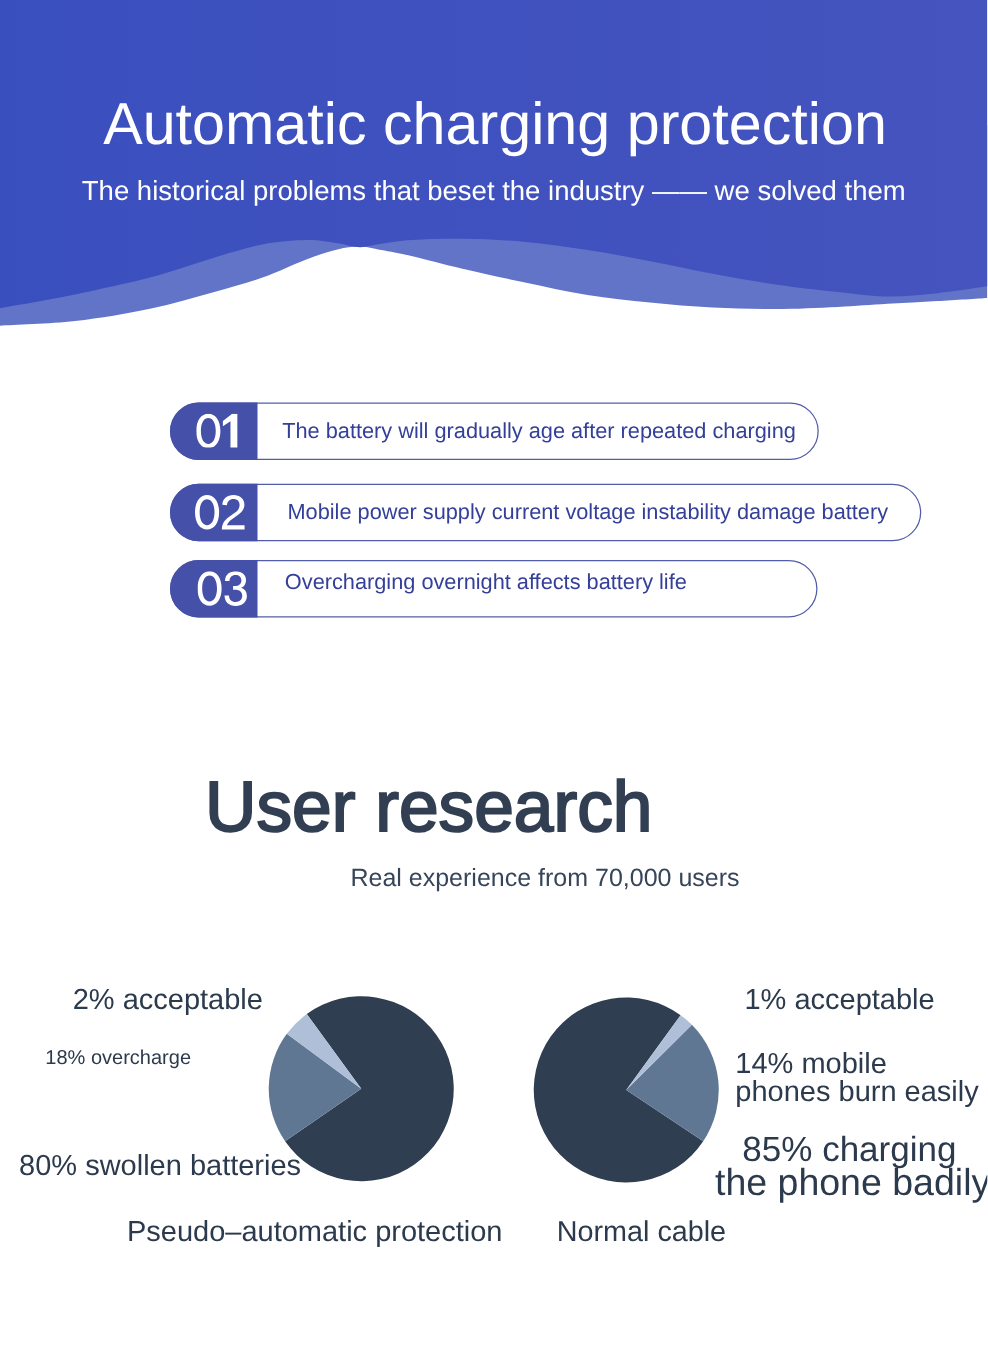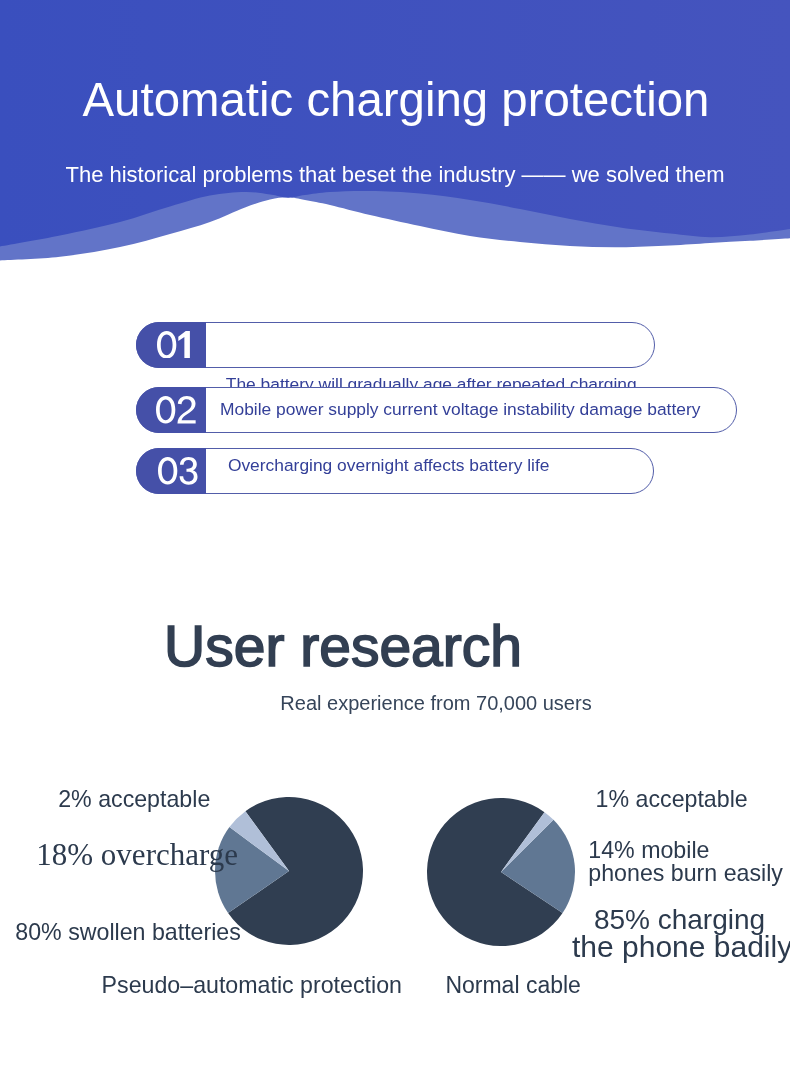--- a/index.html
+++ b/index.html
@@ -46,43 +46,43 @@
       <defs>
         <linearGradient id="heroGrad" x1="0" y1="0" x2="1" y2="0">
           <stop offset="0" stop-color="#3a4fbe"></stop>
           <stop offset="1" stop-color="#4554be"></stop>
         </linearGradient>
       </defs>
       <path id="lightWave" fill="#6274c8" d="M0.0,260.5 C10.0,259.9 40.0,259.1 60.0,256.8 C80.0,254.6 101.7,250.8 120.0,247.0 C138.3,243.2 155.0,238.2 170.0,234.0 C185.0,229.8 197.5,226.4 210.0,222.0 C222.5,217.6 235.0,211.2 245.0,207.5 C255.0,203.8 262.8,201.2 270.0,199.5 C277.2,197.8 282.2,197.1 288.0,197.2 C293.8,197.3 298.0,198.7 305.0,200.0 C312.0,201.3 319.2,202.5 330.0,205.0 C340.8,207.5 355.0,211.5 370.0,215.0 C385.0,218.5 403.3,222.5 420.0,226.0 C436.7,229.5 453.3,233.3 470.0,236.0 C486.7,238.7 503.3,240.3 520.0,242.0 C536.7,243.7 553.3,245.1 570.0,246.0 C586.7,246.9 603.3,247.3 620.0,247.2 C636.7,247.1 655.0,246.2 670.0,245.5 C685.0,244.8 696.7,243.8 710.0,243.0 C723.3,242.2 736.7,241.6 750.0,240.8 C763.3,240.0 783.3,238.7 790.0,238.3 L790,100 L0,100 Z"></path>
       <path id="darkWave" fill="url(#heroGrad)" d="M0.0,246.5 C10.0,244.7 40.0,239.6 60.0,235.5 C80.0,231.4 101.7,226.8 120.0,222.0 C138.3,217.2 155.0,210.9 170.0,206.5 C185.0,202.1 197.5,197.9 210.0,195.5 C222.5,193.1 235.0,192.2 245.0,192.0 C255.0,191.8 262.8,193.6 270.0,194.5 C277.2,195.4 282.2,197.6 288.0,197.7 C293.8,197.8 298.0,195.9 305.0,195.0 C312.0,194.1 319.2,192.7 330.0,192.0 C340.8,191.3 355.0,190.8 370.0,191.0 C385.0,191.2 403.3,192.0 420.0,193.5 C436.7,195.0 453.3,197.4 470.0,200.0 C486.7,202.6 503.3,205.8 520.0,209.0 C536.7,212.2 553.3,215.9 570.0,219.0 C586.7,222.1 603.3,225.1 620.0,227.5 C636.7,229.9 655.0,231.9 670.0,233.5 C685.0,235.1 696.7,237.0 710.0,237.2 C723.3,237.4 736.7,235.9 750.0,234.5 C763.3,233.1 783.3,229.9 790.0,229.0 L790,0 L0,0 Z"></path>
     </svg>
     <div class="hero-title" style="top: 76px;">Automatic charging protection</div>
-    <div class="hero-sub" style="top: 142px; margin-top: 22px;">The historical problems that beset the industry —— we solved them</div>
+    <div class="hero-sub" style="top: 142px;">The historical problems that beset the industry —— we solved them</div>
   </div>
 
   <div id="problem-list">
       <div class="pillwrap" style="left: 136px; top: 321.5px; width: 519px; height: 46px;">
         <div class="pill-outline" style="width: 519px; height: 46px; border-radius: 23px;"></div>
         <div class="pill-num" style="width: 69.5px; height: 46px; border-radius: 23px 0px 0px 23px;">
           <svg width="41.18" height="27.6" viewBox="0 0 149.2 100" style="left: 20.6px; top: 9.2px;">
             <path d="M35,0 C55,0 70,18.5 70,50 C70,81.5 55,100 35,100 C15,100 0,81.5 0,50 C0,18.5 15,0 35,0 ZM35,12.5 C23,12.5 13.5,25.5 13.5,50 C13.5,74.5 23,87.5 35,87.5 C47,87.5 56.5,74.5 56.5,50 C56.5,25.5 47,12.5 35,12.5 Z" transform="translate(0,0)" fill="#ffffff" fill-rule="evenodd"></path>
             <path d="M42,0 L42,100 L22,100 L22,22 L0,36 L0,21 L27,0 Z" transform="translate(77.2,0)" fill="#ffffff" fill-rule="evenodd"></path>
           </svg>
         </div>
-        <div class="pill-txt" style="left: 89.8px; top: 0px; height: 46px; margin-top: 40px;">The battery will gradually age after repeated charging</div>
+        <div class="pill-txt" style="left: 89.8px; top: 0px; height: 46px;">The battery will gradually age after repeated charging</div>
       </div>
       <div class="pillwrap" style="left: 136px; top: 386.5px; width: 601px; height: 46px;">
         <div class="pill-outline" style="width: 601px; height: 46px; border-radius: 23px;"></div>
         <div class="pill-num" style="width: 69.5px; height: 46px; border-radius: 23px 0px 0px 23px;">
           <svg width="41.18" height="27.6" viewBox="0 0 149.2 100" style="left: 20.3px; top: 9.5px;">
             <path d="M35,0 C55,0 70,18.5 70,50 C70,81.5 55,100 35,100 C15,100 0,81.5 0,50 C0,18.5 15,0 35,0 ZM35,12.5 C23,12.5 13.5,25.5 13.5,50 C13.5,74.5 23,87.5 35,87.5 C47,87.5 56.5,74.5 56.5,50 C56.5,25.5 47,12.5 35,12.5 Z" transform="translate(0,0)" fill="#ffffff" fill-rule="evenodd"></path>
             <path d="M2,28.5 C3,10 16,0 34.5,0 C53,0 66,11 66,28 C66,41 58.5,50 45,59.5 L30,70 C21,76.5 17,82 15.5,88 L66.5,88 L66.5,100 L0.5,100 C1,84.5 7,73.5 21,63.5 L37,52.5 C47,45.5 52,39.5 52,28.5 C52,17.5 44.5,11.5 34.5,11.5 C23,11.5 16,19 15.5,30 Z" transform="translate(77.2,0)" fill="#ffffff" fill-rule="evenodd"></path>
           </svg>
         </div>
-        <div class="pill-txt" style="left: 84px; top: 0px; height: 46px;">Mobile power supply current voltage instability damage battery</div>
+        <div class="pill-txt" style="left: 94px; top: 0px; height: 46px;">Mobile power supply current voltage instability damage battery</div>
       </div>
       <div class="pillwrap" style="left: 136px; top: 447.5px; width: 518px; height: 46px;">
         <div class="pill-outline" style="width: 518px; height: 46px; border-radius: 23px;"></div>
         <div class="pill-num" style="width: 69.5px; height: 46px; border-radius: 23px 0px 0px 23px;">
           <svg width="41.18" height="27.6" viewBox="0 0 149.2 100" style="left: 21.6px; top: 9.7px;">
             <path d="M35,0 C55,0 70,18.5 70,50 C70,81.5 55,100 35,100 C15,100 0,81.5 0,50 C0,18.5 15,0 35,0 ZM35,12.5 C23,12.5 13.5,25.5 13.5,50 C13.5,74.5 23,87.5 35,87.5 C47,87.5 56.5,74.5 56.5,50 C56.5,25.5 47,12.5 35,12.5 Z" transform="translate(0,0)" fill="#ffffff" fill-rule="evenodd"></path>
             <path d="M15.5,28 C16,17.5 22.5,11 33,11 C43,11 50,17 50,26.5 C50,36.5 43,42.5 31,42.5 L26,42.5 L26,53.5 L31.5,53.5 C44.5,53.5 52.5,59.5 52.5,71 C52.5,82 44.5,89 33.5,89 C21.5,89 14.5,82 14,70 L1,70 C1.5,88.5 14,100.5 33.5,100.5 C52.5,100.5 66,89 66,71.5 C66,59.5 60,51.5 49.5,48 C58,44.5 63.5,37 63.5,26 C63.5,10 51.5,0 33.5,0 C15,0 3,10.5 2.5,28 Z" transform="translate(77.2,0)" fill="#ffffff" fill-rule="evenodd"></path>
           </svg>
         </div>
         <div class="pill-txt" style="left: 91.9px; top: 0px; height: 36px;">Overcharging overnight affects battery life</div>
@@ -98,21 +98,21 @@
       <path d="M75,75 L15.44,31.09 A74,74 0 0 1 31.40,15.21 Z" fill="#b0bfd8"></path>
     </svg>
   <svg class="pie" id="pie-right" width="150" height="150" viewBox="0 0 150 150" style="left: 425.8px; top: 796.5px;">
       <path d="M75,75 L136.56,116.06 A74,74 0 1 1 118.50,15.13 Z" fill="#303e51"></path>
       <path d="M75,75 L127.51,22.86 A74,74 0 0 1 136.56,116.06 Z" fill="#607793"></path>
       <path d="M75,75 L118.50,15.13 A74,74 0 0 1 127.51,22.86 Z" fill="#b0bfd8"></path>
     </svg>
 
   <div id="chart-labels">
       <div class="lab" style="left: 58.2px; top: 787.8px; font-size: 23.2px;">2% acceptable</div>
-      <div class="lab" style="left: 36.3px; top: 838.6px; font-size: 31px; font-family: Liberation Serif, serif;">18% overcharge</div>
+      <div class="lab" style="left: 36.3px; top: 838.6px; font-size: 16px;">18% overcharge</div>
       <div class="lab" style="left: 15.3px; top: 920.9px; font-size: 23.2px;">80% swollen batteries</div>
       <div class="lab" style="left: 595.6px; top: 787.8px; font-size: 23.2px;">1% acceptable</div>
       <div class="lab" style="left: 588.3px; top: 838.9px; font-size: 23.2px;">14% mobile</div>
       <div class="lab" style="left: 588.3px; top: 862.3px; font-size: 23.2px;">phones burn easily</div>
       <div class="lab" style="left: 593.9px; top: 906.2px; font-size: 28px;">85% charging</div>
       <div class="lab" style="left: 572px; top: 932.3px; font-size: 30px;">the phone badily</div>
       <div class="lab" style="left: 101.6px; top: 973.5px; font-size: 23.2px;">Pseudo–automatic protection</div>
       <div class="lab" style="left: 445.4px; top: 973.5px; font-size: 23px;">Normal cable</div>
     </div>
 

